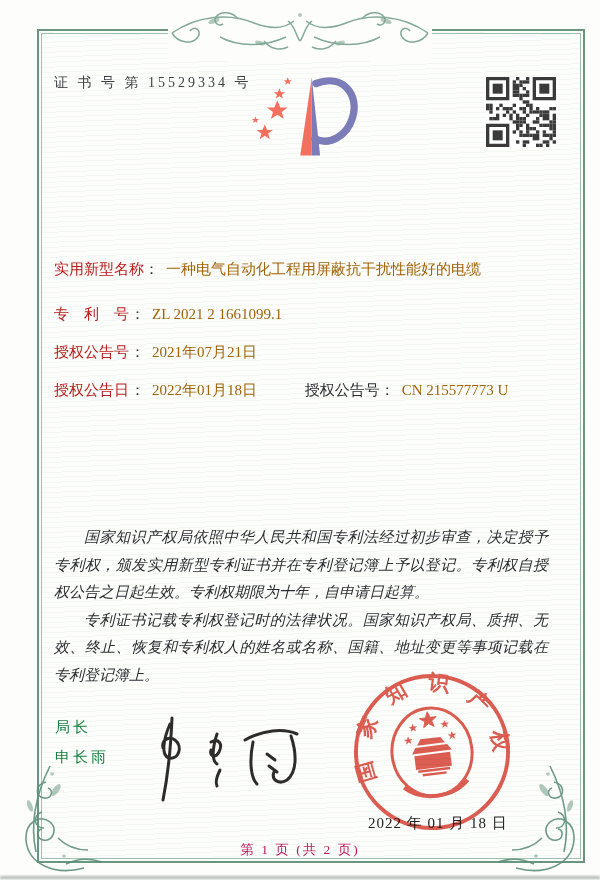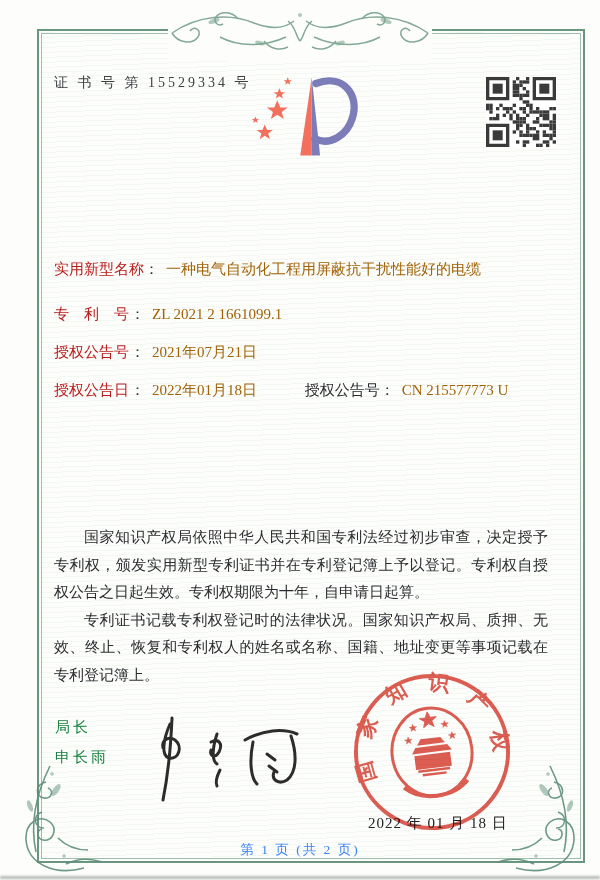--- a/index.html
+++ b/index.html
@@ -19,28 +19,28 @@
 
   .fields{position:absolute;left:54px;right:48px;top:258px;font-size:15px;line-height:22px;}
   .field-row{margin-bottom:16px;white-space:nowrap;}
   .field-row.first{margin-bottom:23px;}
   .flabel{display:inline-block;min-width:76px;color:#b91c1c;}
   .fcolon{display:inline-block;margin-right:7px;}
   .fvalue{color:#a16207;}
   .grant-col2{display:inline-block;margin-left:44px;}
 
   .paras{position:absolute;left:54px;right:52px;top:524px;font-size:15px;line-height:27.5px;
-         text-align:justify;color:#2c2c30;}
+         text-align:justify;color:#2c2c30;font-style:italic;}
   .paras p{margin:0;text-indent:2em;}
 
   .signer{position:absolute;left:55px;top:712px;font-size:15px;letter-spacing:3px;line-height:30px;color:#15803d;}
   .signature{position:absolute;left:125px;top:712px;width:200px;height:95px;}
   .seal-date{position:absolute;left:368px;top:814px;font-size:15px;letter-spacing:1px;color:#232323;z-index:2;}
   .seal{position:absolute;left:342px;top:662px;width:180px;height:180px;mix-blend-mode:multiply;opacity:.93;z-index:3;}
-  .footer{position:absolute;left:0;right:0;top:841px;text-align:center;font-size:13.5px;letter-spacing:2px;color:#3b82f6;}
+  .footer{position:absolute;left:0;right:0;top:841px;text-align:center;font-size:13.5px;letter-spacing:2px;color:#be185d;}
 
   .orn-top{position:absolute;left:168px;top:3px;width:264px;height:58px;z-index:1;}
   .orn-bl{position:absolute;left:6px;top:760px;width:100px;height:116px;z-index:1;}
   .orn-br{position:absolute;right:6px;top:760px;width:100px;height:116px;transform:scaleX(-1);z-index:1;}
 </style>
 </head>
 <body>
 
 <div class="sheet">
 

